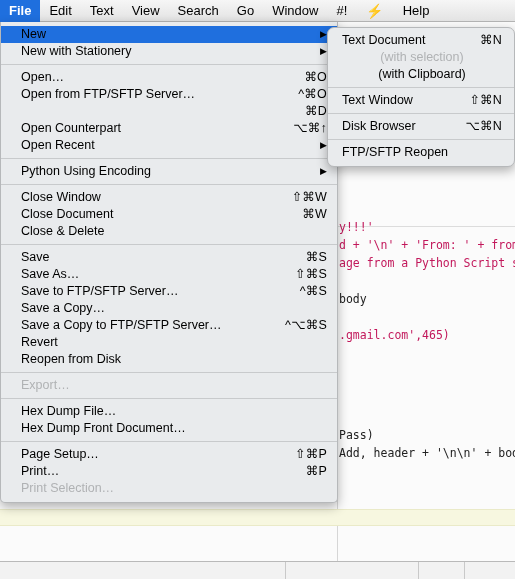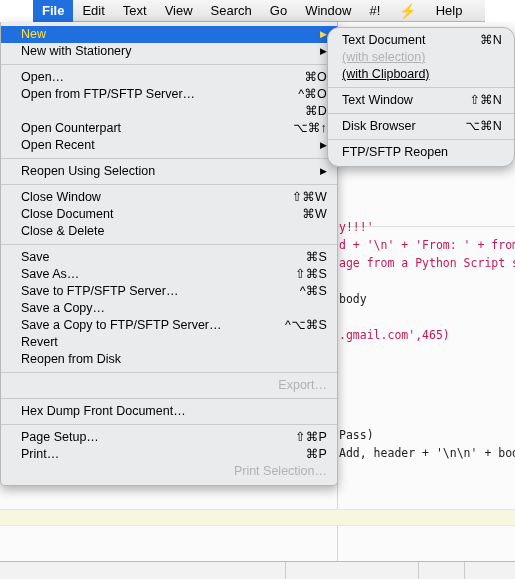--- a/index.html
+++ b/index.html
@@ -39,25 +39,25 @@
   
   .statusbar {
     position:absolute; left:0; bottom:0; width:515px; height:18px;
     background:#f2f2f2; border-top:1px solid #b9b9b9;
     display:flex; align-items:center;
   }
   .statusbar .cell { height:100%; border-right:1px solid #c9c9c9; }
 
   
   .menubar {
-    position:absolute; left:0; top:0; width:452px; height:22px;
+    position:absolute; left:0; top:0; width:515px; height:22px;
     background:linear-gradient(#f6f6f6,#e3e3e3);
     border-bottom:1px solid #b4b4b4;
     display:flex; align-items:center;
-    font-size:13px; color:#000;margin-left:33px;
+    font-size:13px; color:#000;
   }
   .mb-item {
     height:22px; line-height:22px; padding:0 9px;
     white-space:nowrap; cursor:default;
   }
   .mb-item.active { background:#1f6fde; color:#fff; font-weight:bold; }
   .mb-item.bolt { font-size:14px; padding:0 10px; }
 
   
   .menu {
@@ -66,42 +66,42 @@
     border:1px solid #b6b8ba;
     border-top:none;
     border-radius:0 0 5px 5px;
     box-shadow:0 4px 11px rgba(0,0,0,0.30);
     font-size:12.5px; color:#000;
     padding:4px 0 5px 0;
   }
   #file-menu { left:0; top:22px; width:338px; }
   #new-submenu {
     left:327px; top:27px; width:188px;
-    border:1px solid #b6b8ba; border-radius:12px;
+    border:1px solid #b6b8ba; border-radius:7px;
     padding:4px 0 5px 0;
   }
   .mi {
     position:relative; height:17px; line-height:17px;
     display:flex; align-items:center;
     padding:0 10px 0 20px; white-space:nowrap; cursor:default;
   }
   .mi .lbl { flex:0 0 auto; }
   .mi .sc {
     margin-left:auto; padding-left:14px;
     font-size:12.5px; letter-spacing:0.2px;
   }
-  .mi.sel { background:#1f6fde; color:#fde047;padding-left:20px; }
-  .mi.disabled { color:#b0b2b4;justify-content:flex-end; }
+  .mi.sel { background:#1f6fde; color:#000000;padding-left:20px; }
+  .mi.disabled { color:#b0b2b4; }
   .mi .arrow {
     margin-left:auto; padding-left:14px;
     font-size:9px; line-height:17px;
   }
   .sep { height:1px; background:#c8cacc; margin:4px 0 4px 0; }
   
-  .mi.center { justify-content:flex-start; padding:0 10px;text-decoration:underline; }
+  .mi.center { justify-content:center; padding:0 10px; }
   .mi.sub { padding:0 12px 0 14px; }
   .mi.sub .sc { font-size:12.5px; }
 </style>
 </head>
 <body>
 
 <div id="root">
 
   <div class="editor">
     <div class="gutter"></div>
@@ -153,21 +153,21 @@
       <div class="mi">
         <span class="lbl">Open Counterpart</span>
         <span class="sc">⌥⌘↑</span>
       </div>
       <div class="mi">
         <span class="lbl">Open Recent</span>
         <span class="arrow">▶</span>
       </div>
       <div class="sep"></div>
       <div class="mi">
-        <span class="lbl">Reopen Using Selection</span>
+        <span class="lbl">Python Using Encoding</span>
         <span class="arrow">▶</span>
       </div>
       <div class="sep"></div>
       <div class="mi">
         <span class="lbl">Close Window</span>
         <span class="sc">⇧⌘W</span>
       </div>
       <div class="mi">
         <span class="lbl">Close Document</span>
         <span class="sc">⌘W</span>
@@ -200,20 +200,23 @@
       </div>
       <div class="mi">
         <span class="lbl">Reopen from Disk</span>
       </div>
       <div class="sep"></div>
       <div class="mi disabled">
         <span class="lbl">Export…</span>
       </div>
       <div class="sep"></div>
       <div class="mi">
+        <span class="lbl">Hex Dump File…</span>
+      </div>
+      <div class="mi">
         <span class="lbl">Hex Dump Front Document…</span>
       </div>
       <div class="sep"></div>
       <div class="mi">
         <span class="lbl">Page Setup…</span>
         <span class="sc">⇧⌘P</span>
       </div>
       <div class="mi">
         <span class="lbl">Print…</span>
         <span class="sc">⌘P</span>

